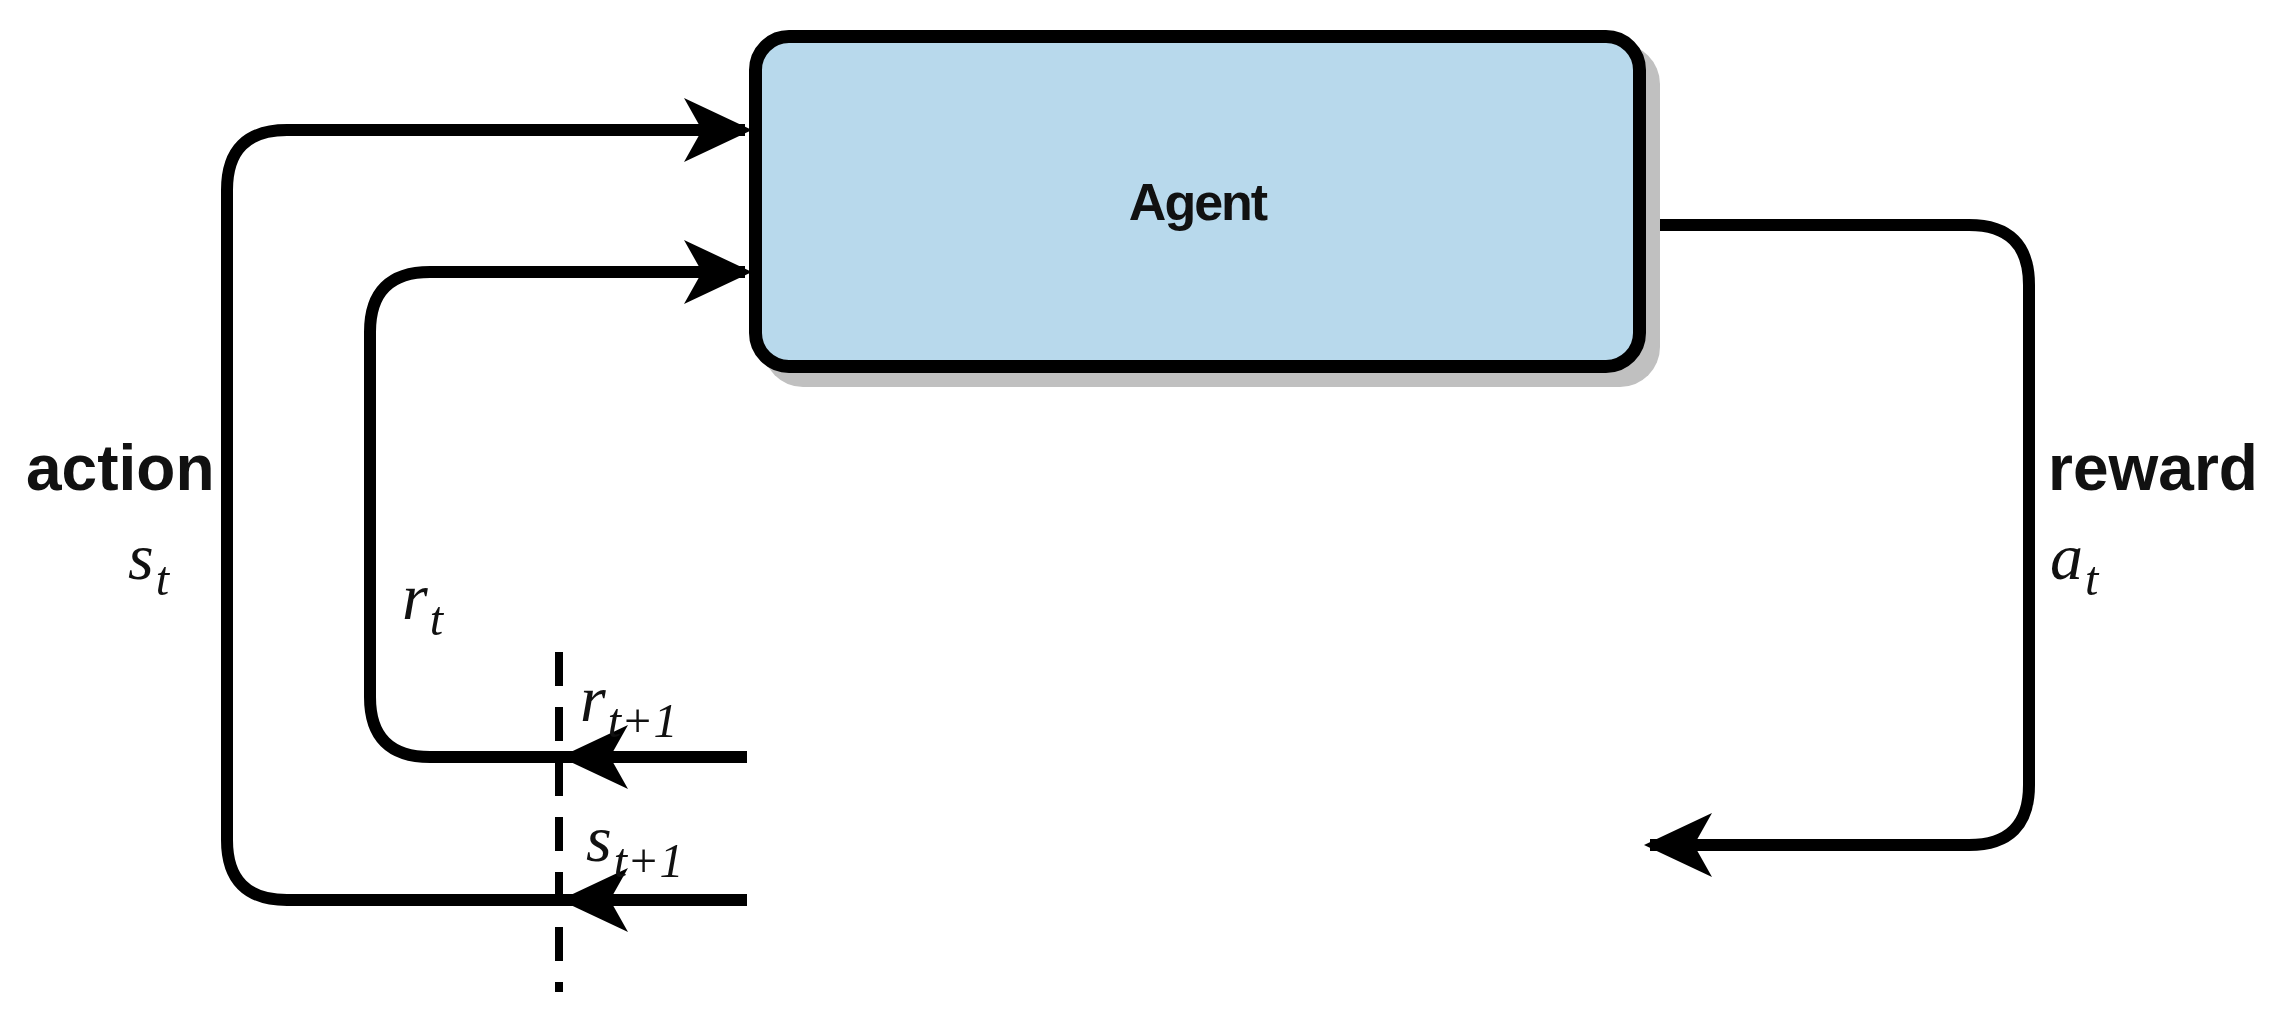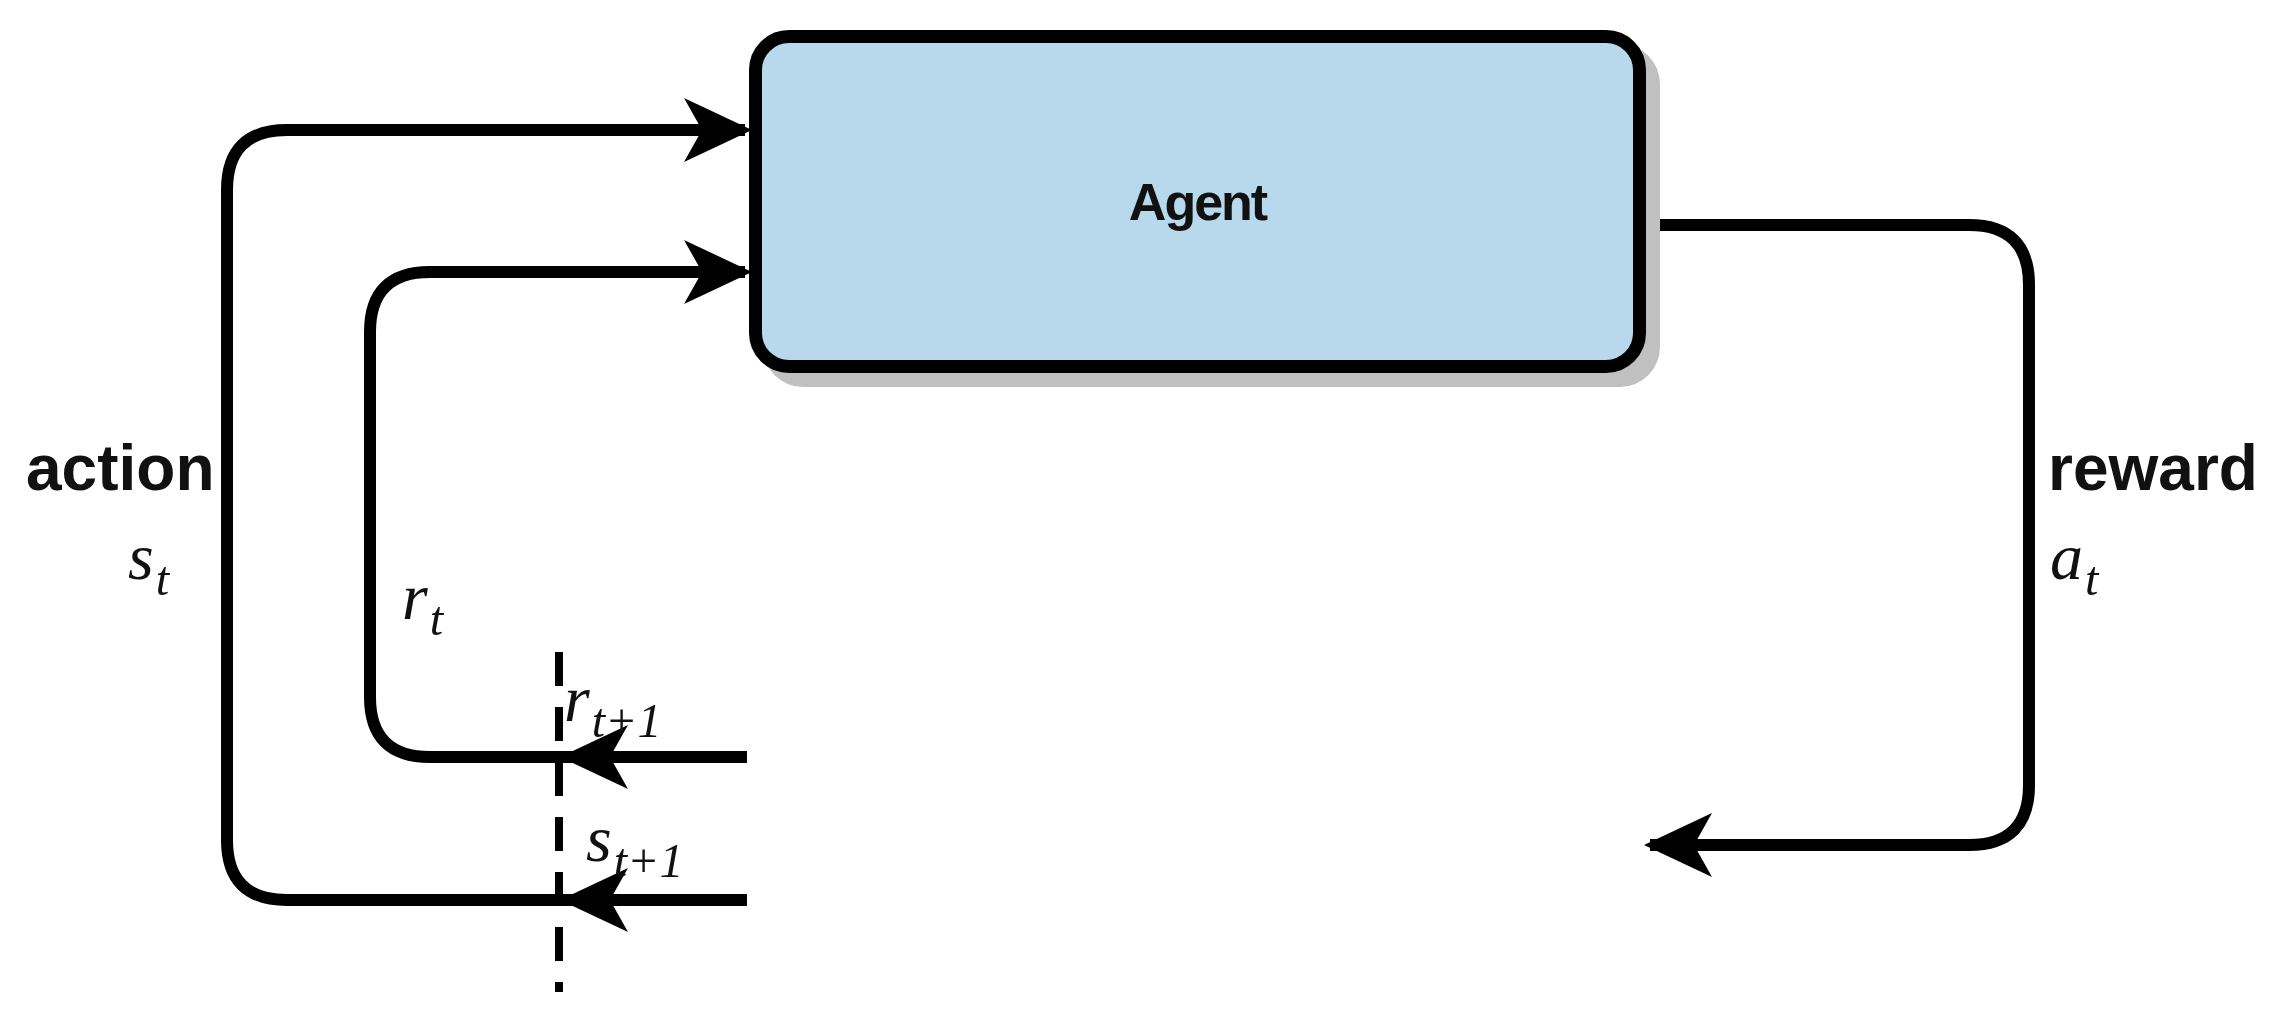--- a/index.html
+++ b/index.html
@@ -46,21 +46,21 @@
     line-height:0;
     vertical-align:-16px;
     margin-left:2px;
   }
   .lbl-state{left:26px;top:436px;}
   .lbl-state-sym{left:128px;top:524px;}
   .lbl-reward{left:398px;top:436px;}
   .lbl-reward-sym{left:402px;top:524px;margin-top:40px;}
   .lbl-action{left:2048px;top:436px;}
   .lbl-action-sym{left:2050px;top:524px;font-family:Liberation Serif, serif;}
-  .lbl-next-reward{left:564px;top:666px;}
+  .lbl-next-reward{left:580px;top:666px;}
   .lbl-next-state{left:586px;top:806px;}
 </style>
 </head>
 <body>
 
 <div class="canvas">
 
   <svg class="wires" viewBox="0 0 2287 1035" aria-hidden="true">
 
     <line class="dashed" x1="559" y1="652" x2="559" y2="992"></line>

